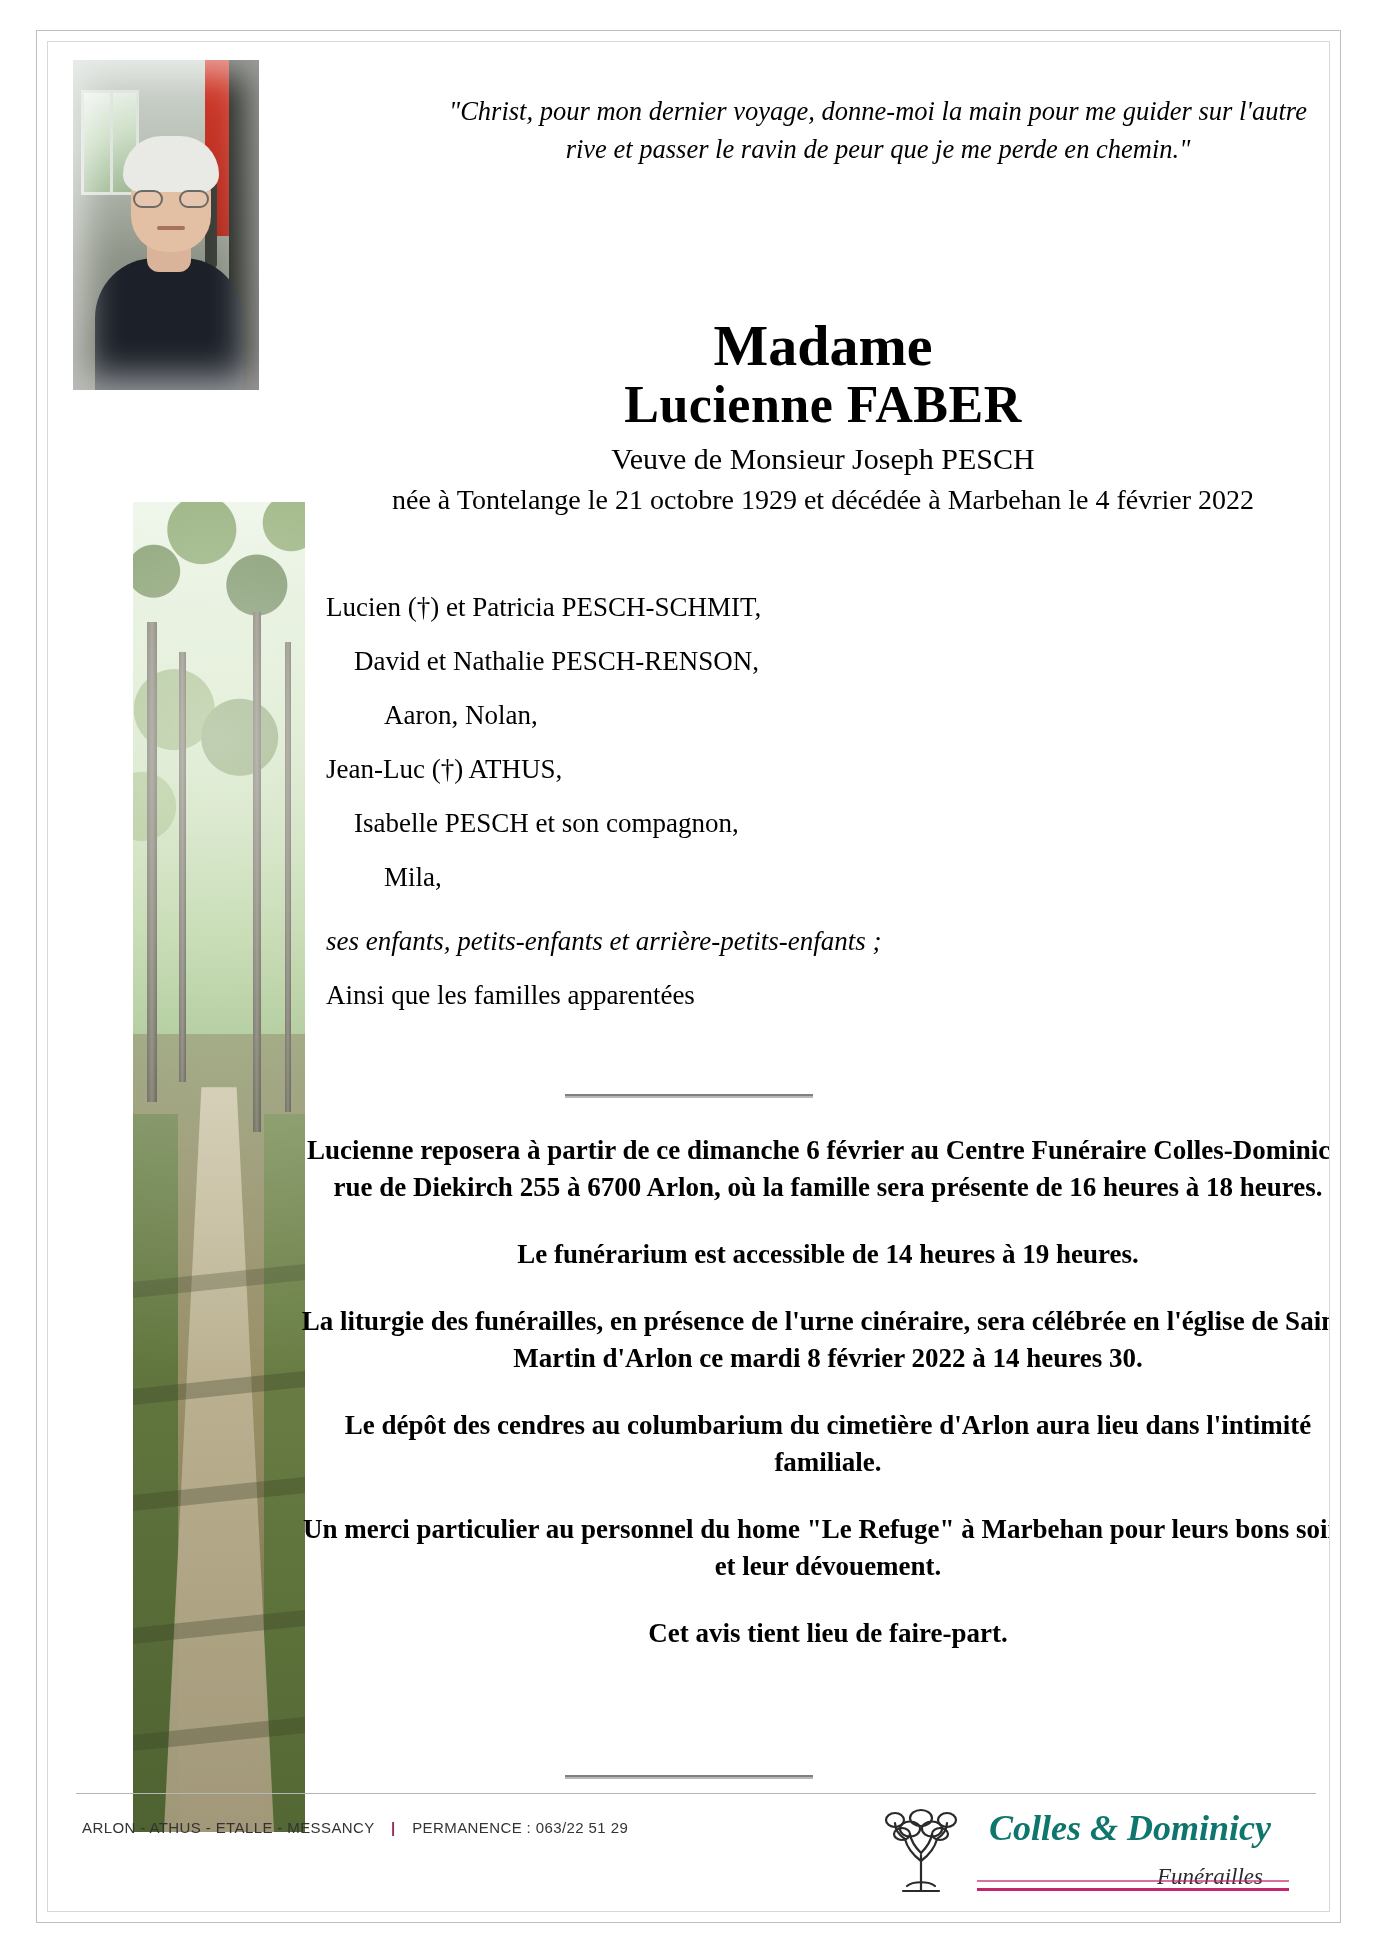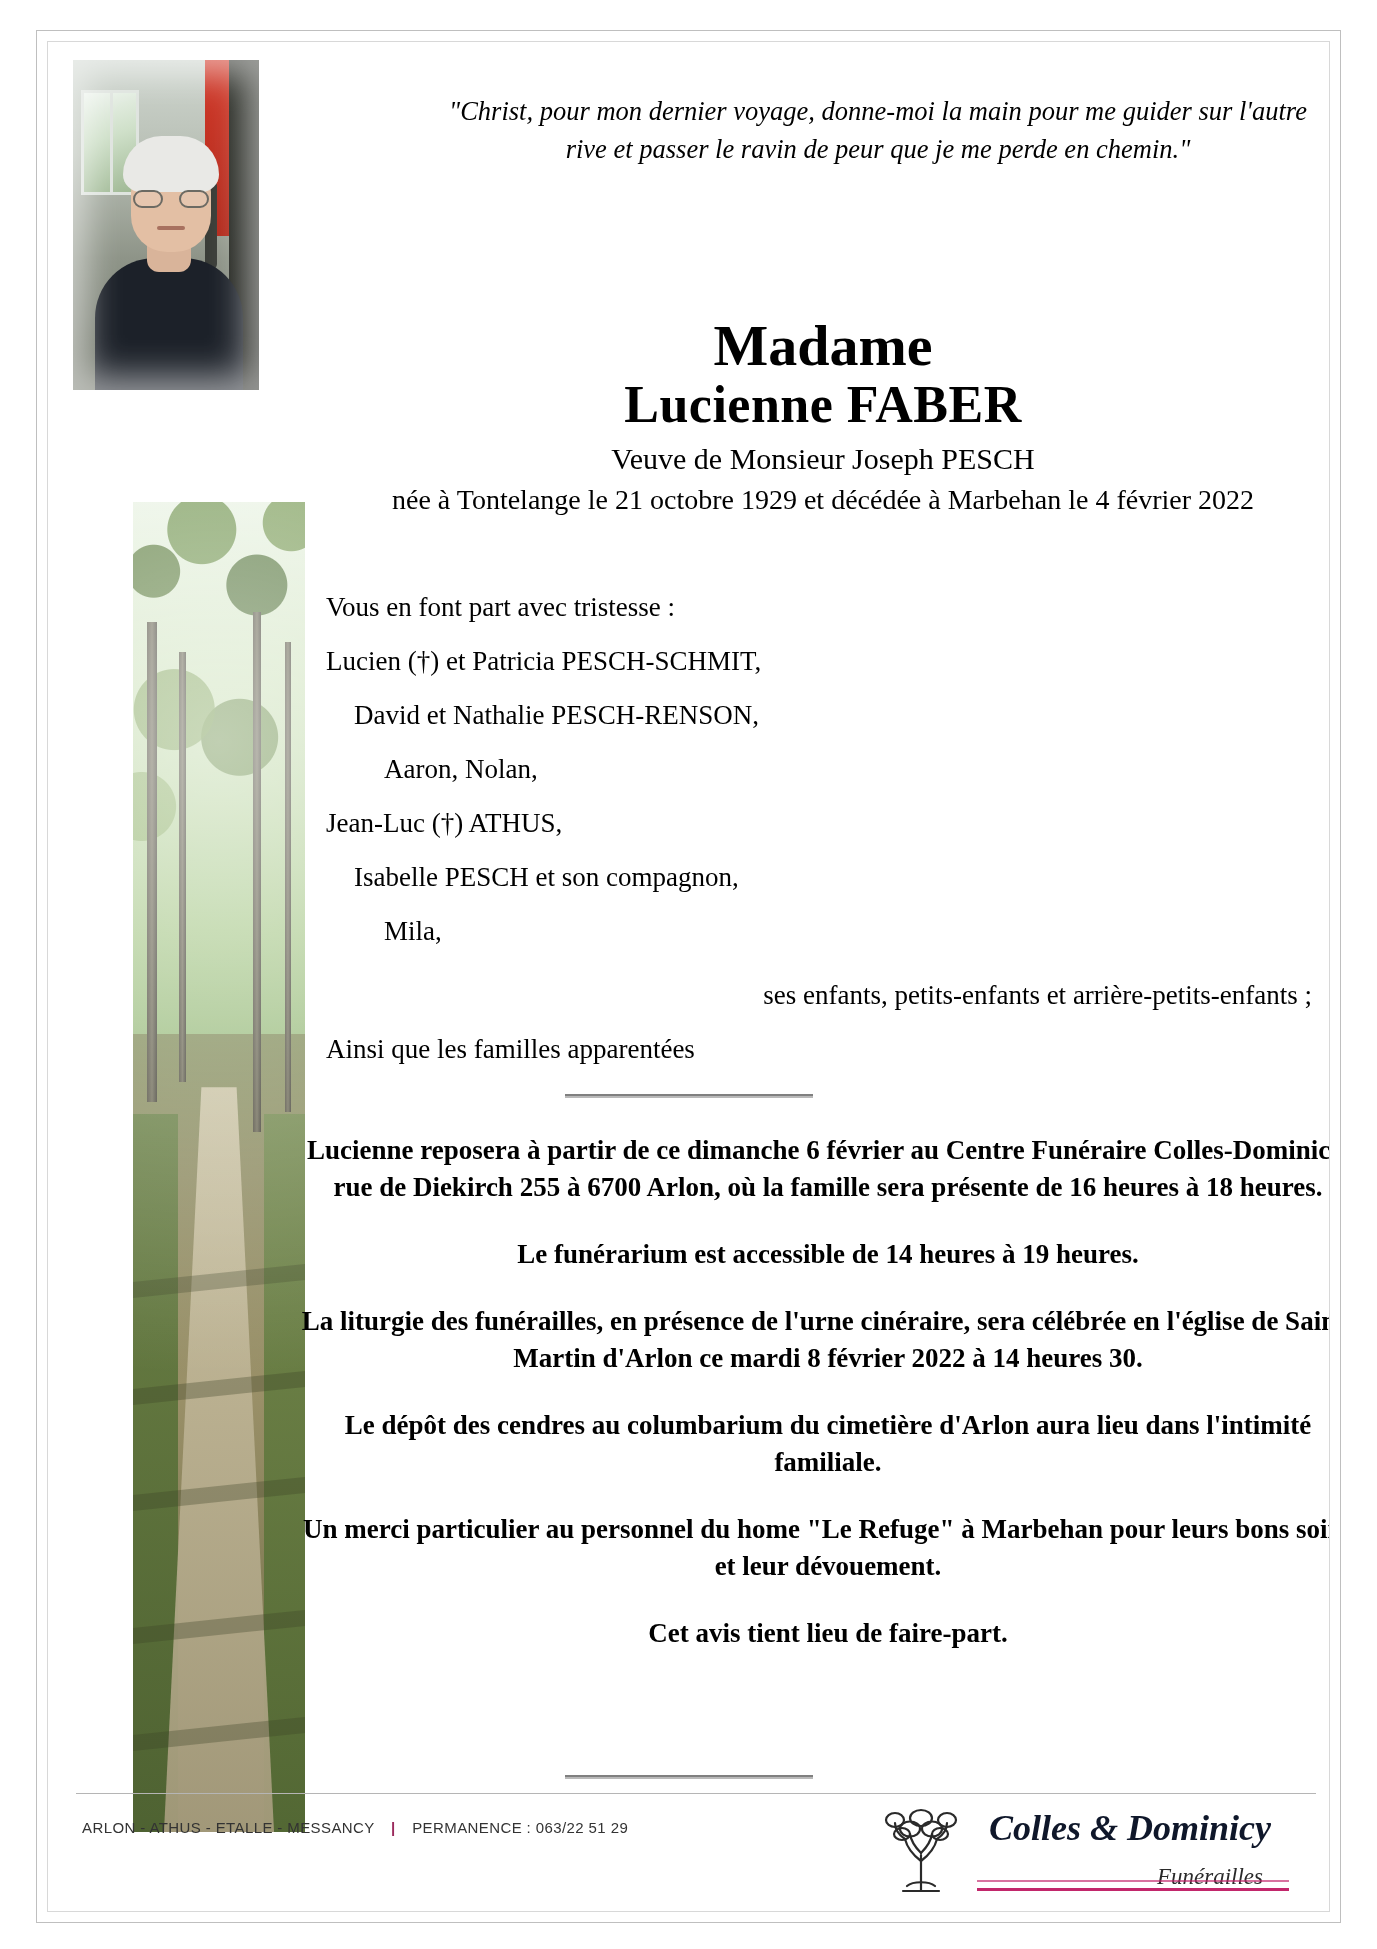--- a/index.html
+++ b/index.html
@@ -264,21 +264,22 @@
     width: 1010px;
     font-size: 27px;
     line-height: 54px;
   }
   .fam-line { display: block; }
   .ind-0 { padding-left: 0; }
   .ind-1 { padding-left: 28px; }
   .ind-2 { padding-left: 58px; }
   .fam-italic {
     display: block;
-    text-align: right;
+    font-style: italic;
+    text-align: left;
     padding-right: 24px;
     margin-top: 10px;
   }
 
   .divider {
     position: absolute;
     left: 50%;
     transform: translateX(-50%);
     width: 248px;
     height: 0;
@@ -351,21 +352,21 @@
     left: 130px;
     top: 10px;
     width: 300px;
     text-align: left;
   }
   .logo-name {
     font-family: "Liberation Serif", serif;
     font-weight: bold;
     font-style: italic;
     font-size: 36px;
-    color: #0f172a;
+    color: #0f766e;
     line-height: 42px;
   }
   .logo-sub {
     font-family: "Liberation Serif", serif;
     font-style: italic;
     font-size: 23px;
     color: #2a2a2a;
     text-align: right;
     padding-right: 26px;
     line-height: 28px;
@@ -433,21 +434,20 @@
       <div class="quote">"Christ, pour mon dernier voyage, donne-moi la main pour me guider sur l'autre rive et passer le ravin de peur que je me perde en chemin."</div>
 
       <div class="deceased">
         <div class="dec-madame">Madame</div>
         <div class="dec-name">Lucienne FABER</div>
         <div class="dec-spouse">Veuve de Monsieur Joseph PESCH</div>
         <div class="dec-dates">née à Tontelange le 21 octobre 1929 et décédée à Marbehan le 4 février 2022</div>
       </div>
 
       <div class="family">
-        <span class="fam-line ind-0">Vous en font part avec tristesse :</span>
         <span class="fam-line ind-0">Lucien (†) et Patricia PESCH-SCHMIT,</span>
         <span class="fam-line ind-1">David et Nathalie PESCH-RENSON,</span>
         <span class="fam-line ind-2">Aaron, Nolan,</span>
         <span class="fam-line ind-0">Jean-Luc (†) ATHUS,</span>
         <span class="fam-line ind-1">Isabelle PESCH et son compagnon,</span>
         <span class="fam-line ind-2">Mila,</span>
         <span class="fam-italic">ses enfants, petits-enfants et arrière-petits-enfants ;</span>
         <span class="fam-line ind-0">Ainsi que les familles apparentées</span>
       </div>
 

